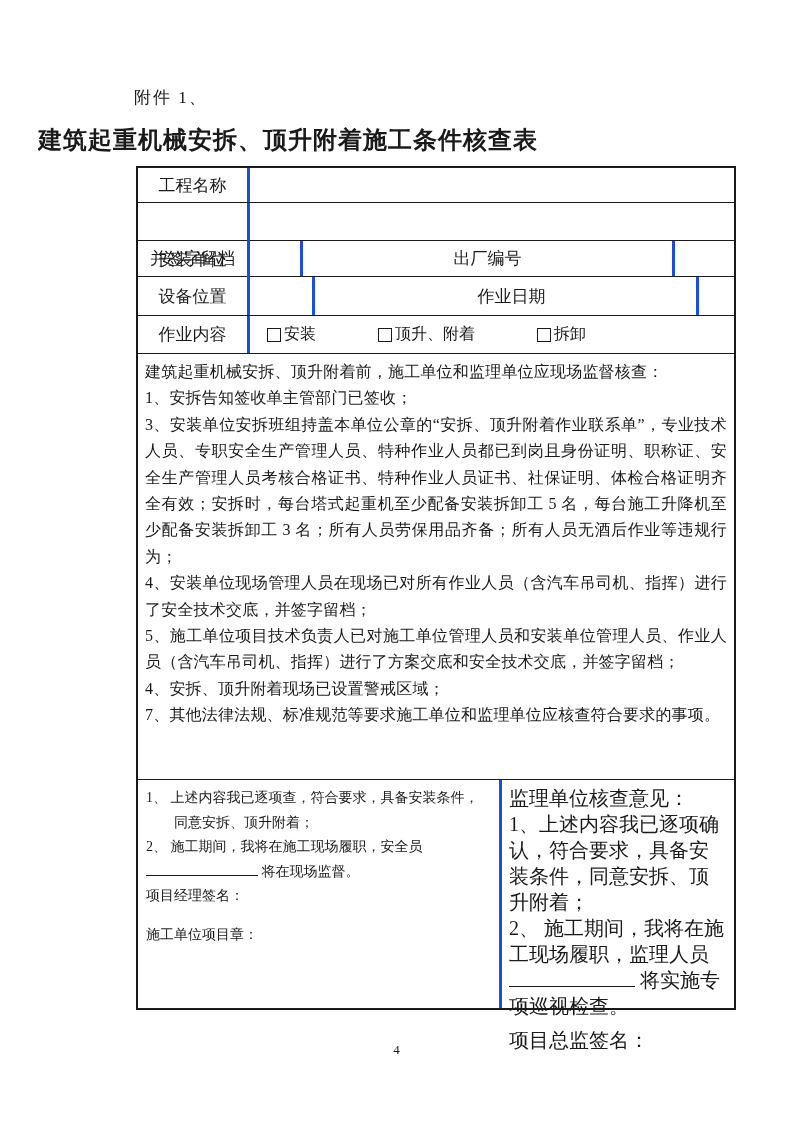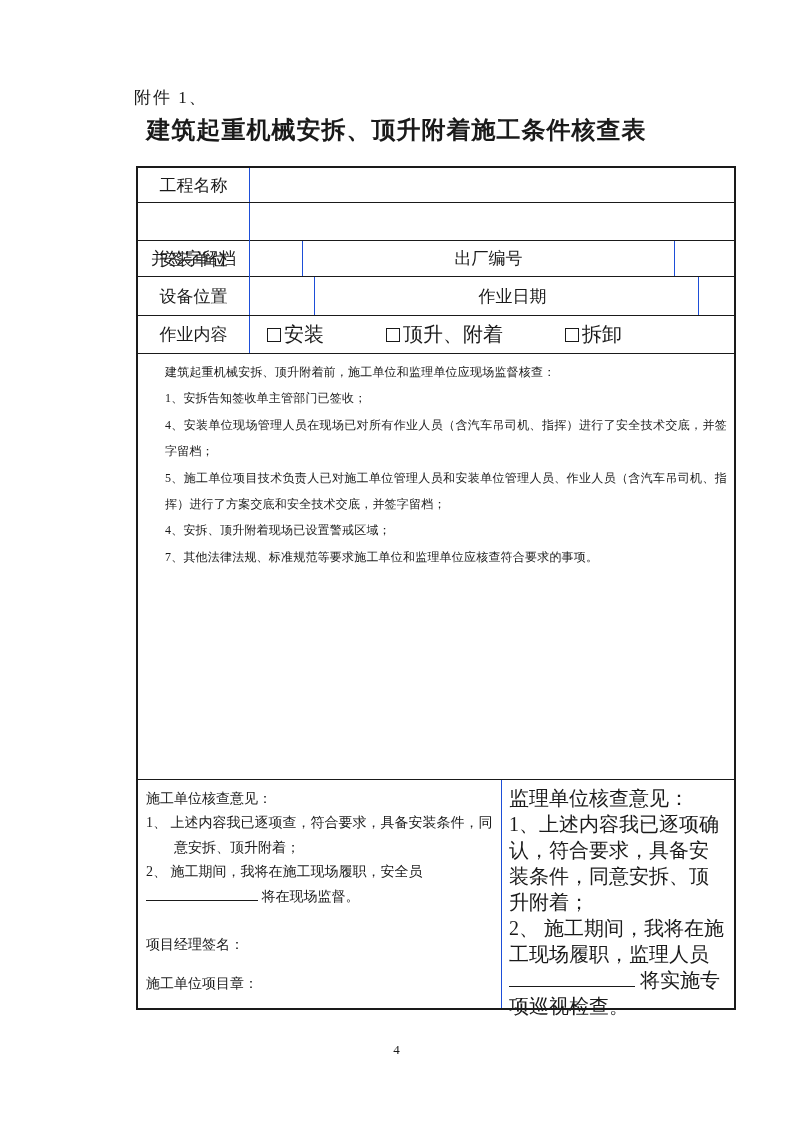--- a/index.html
+++ b/index.html
@@ -11,34 +11,34 @@
     background:#ffffff;
     color:#1a1a1a;
     font-family:"Liberation Serif", serif;
     overflow:hidden;
   }
   .attachment {
     position:absolute; left:96px; top:86px;
     font-size:17px; letter-spacing:2px;
   }
   .doc-title {
-    position:absolute; left:0; right:0; top:114px;
-    text-align:center;
+    position:absolute; left:0; right:0; top:124px;
+    text-align:left;
     font-family:"Liberation Sans", sans-serif;
     font-weight:bold; font-size:24px; letter-spacing:1px;
   }
   .form-table {
     position:absolute; left:98px; top:166px;
     width:600px;
     border:2px solid #1a1a1a;
     background:#fff;
   }
   .row { display:flex; border-bottom:1px solid #1a1a1a; }
   .row:last-child { border-bottom:none; }
-  .cell { border-right:1px solid #1d4ed8; }
+  .cell { border-right:3px solid #1d4ed8; }
   .cell:last-child { border-right:none; }
   .r1 { height:35px; } .r2 { height:38px;flex-direction:column; } .r3 { height:36px; }
   .r4 { height:39px;gap:12px; } .r5 { height:38px; }
   .r-req { height:426px; }
   .r-bottom { height:228px; }
   .label-cell {
     width:112px; flex:0 0 112px;
     display:flex; align-items:center; justify-content:center;
     font-size:17px;
   }
@@ -47,54 +47,53 @@
     display:flex; align-items:center; justify-content:center;
     font-size:17px;
   }
   .small-cell { width:53px; flex:0 0 53px; }
   .end-cell { flex:1 1 auto; }
   .value-cell { flex:1 1 auto; }
   .options-cell {
     flex:1 1 auto;
     display:flex; align-items:center;
     padding-left:17px; gap:62px;
-    font-size:20px;
+    font-size:16px;
   }
   .option { display:inline-flex; align-items:center; }
   .chkbox {
     display:inline-block; width:14px; height:14px;
     border:1.5px solid #1a1a1a; margin-right:3px;
     background:#fff;
   }
   .req-cell {
     flex:1 1 auto;
     padding:5px 7px 0 7px;
-    font-size:12px; line-height:26.4px;
+    font-size:16px; line-height:26.4px;
     letter-spacing:0.2px;
     text-align:justify;
-    margin-left:20px;
   }
   .bottom-left {
     width:364px; flex:0 0 364px;
     padding:6px 8px; font-size:14px; line-height:24.5px;
   }
   .bottom-right {
     flex:1 1 auto;
     padding:6px 7px; font-size:20px; line-height:26px;
   }
   .col-title { line-height:25px; }
   .hang { padding-left:28px; text-indent:-28px; }
   .blank-line {
     display:inline-block; height:15px;
     border-bottom:1px solid #1a1a1a;
     vertical-align:baseline;
   }
   .blank-line.bl-left { width:112px; }
   .blank-line.bl-right { width:126px; }
-  .sig-label-1 { margin-top:24px; }
+  .sig-label-1 { }
   .sig-label-2 { margin-top:14px; }
   .sup-sig-1 { margin-top:8px; }
   .sup-sig-2 { margin-top:12px; }
   .page-number {
     position:absolute; left:0; right:0; top:1042px;
     text-align:center; font-size:13px;
   }
 </style>
 </head>
 <body>
@@ -146,49 +145,50 @@
           <span class="chkbox"></span>
           <span>拆卸</span>
         </span>
       </div>
     </div>
 
     <div class="row r-req">
       <div class="cell req-cell">
         <div>建筑起重机械安拆、顶升附着前，施工单位和监理单位应现场监督核查：</div>
         <div>1、安拆告知签收单主管部门已签收；</div>
+        <div>3、安装单位安拆班组持盖本单位公章的“安拆、顶升附着作业联系单”，专业技术人员、专职安全生产管理人员、特种作业人员都已到岗且身份证明、职称证、安全生产管理人员考核合格证书、特种作业人员证书、社保证明、体检合格证明齐全有效；安拆时，每台塔式起重机至少配备安装拆卸工 5 名，每台施工升降机至少配备安装拆卸工 3 名；所有人员劳保用品齐备；所有人员无酒后作业等违规行为；</div>
         <div>4、安装单位现场管理人员在现场已对所有作业人员（含汽车吊司机、指挥）进行了安全技术交底，并签字留档；</div>
         <div>5、施工单位项目技术负责人已对施工单位管理人员和安装单位管理人员、作业人员（含汽车吊司机、指挥）进行了方案交底和安全技术交底，并签字留档；</div>
         <div>4、安拆、顶升附着现场已设置警戒区域；</div>
         <div>7、其他法律法规、标准规范等要求施工单位和监理单位应核查符合要求的事项。</div>
       </div>
     </div>
 
     <div class="row r-bottom">
 
       <div class="cell bottom-left">
-        <div class="col-title">施工单位核查意见：</div>
         <div class="hang">1、 上述内容我已逐项查，符合要求，具备安装条件，同意安拆、顶升附着；</div>
         <div>2、 施工期间，我将在施工现场履职，安全员</div>
         <div>
           <span class="blank-line bl-left"></span>
           <span>将在现场监督。</span>
         </div>
         <div class="sig-label-1">项目经理签名：</div>
         <div class="sig-label-2">施工单位项目章：</div>
       </div>
 
       <div class="cell bottom-right">
         <div class="col-title">监理单位核查意见：</div>
         <div>1、上述内容我已逐项确认，符合要求，具备安装条件，同意安拆、顶升附着；</div>
         <div>
           <span>2、 施工期间，我将在施工现场履职，监理人员</span>
           <span class="blank-line bl-right"></span>
           <span>将实施专项巡视检查。</span>
         </div>
+        <div class="sup-sig-1">项目总监签名：</div>
       </div>
 
     </div>
 
   </div>
 
   <div class="page-number">4</div>
 
 </div>
 

